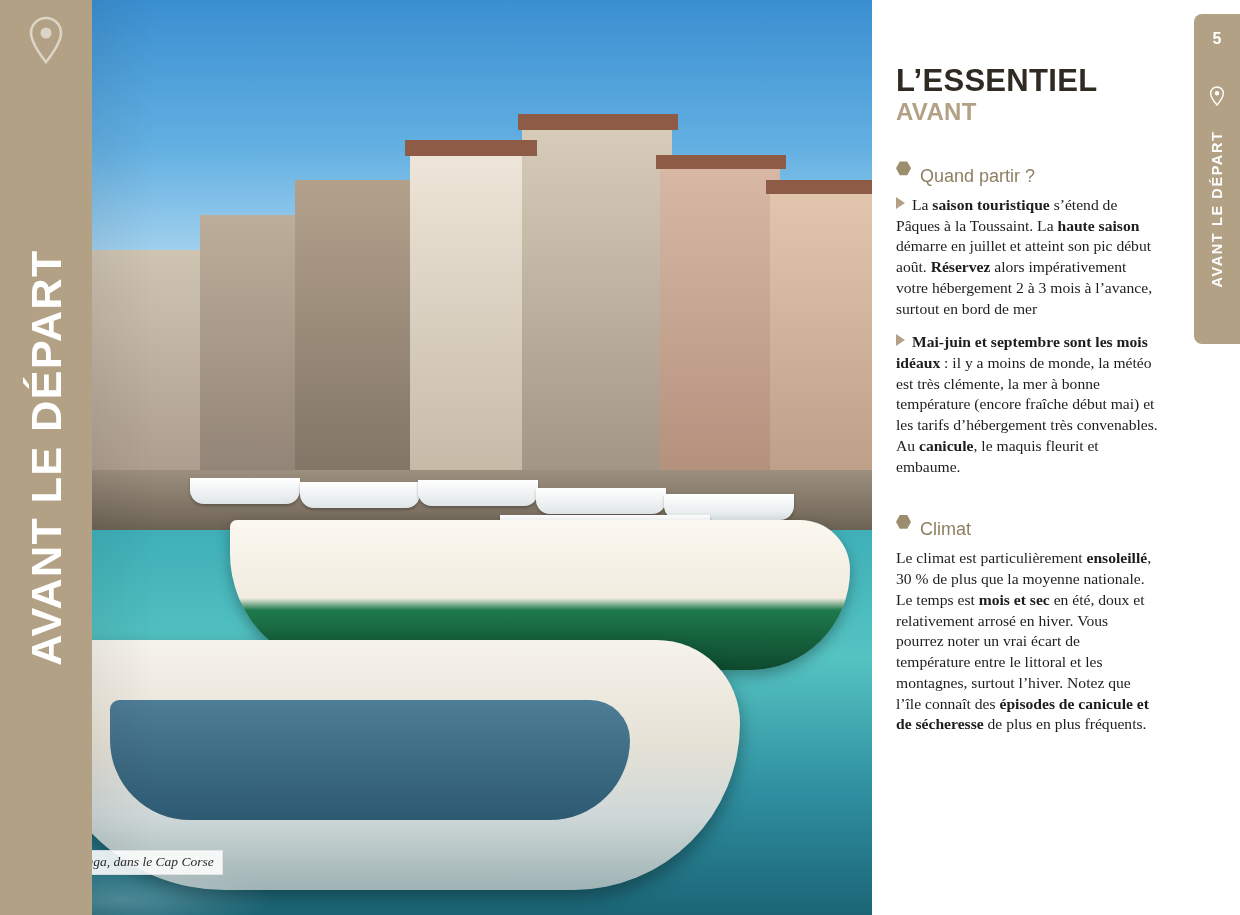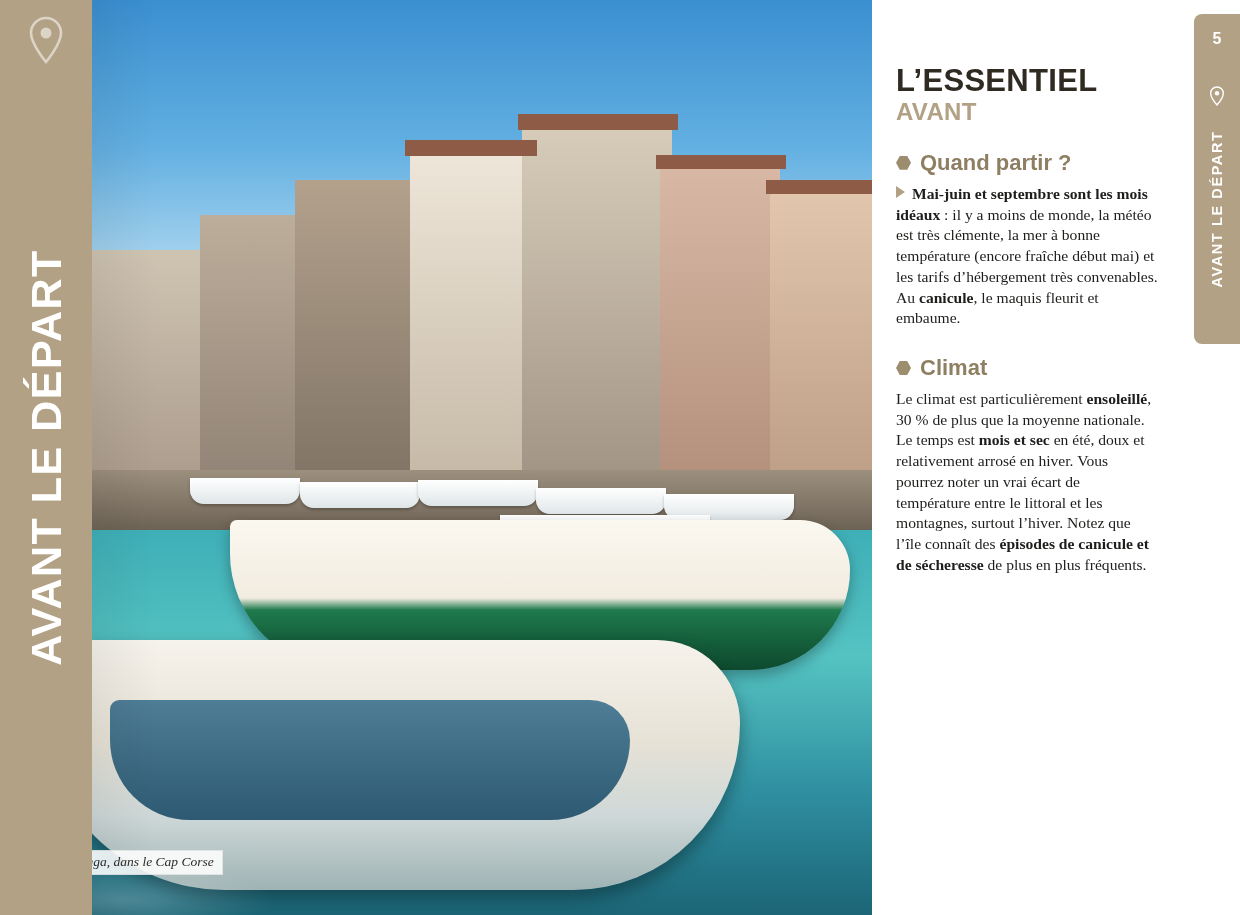--- a/index.html
+++ b/index.html
@@ -183,23 +183,24 @@
   }
   .section-head.first { margin-top: 24px; }
   .hex-bullet {
     width: 15px; height: 15px;
     background: #9d8d6f;
     clip-path: polygon(25% 4%, 75% 4%, 100% 50%, 75% 96%, 25% 96%, 0% 50%);
     flex: 0 0 auto;
   }
   .section-title {
     font-family: "Liberation Sans", sans-serif;
-    font-weight: bold;
-    font-size: 22px;
+    font-weight: normal;
+    font-size: 18px;
     color: #8e7f62;
+    margin-top: 16px;
   }
   .para {
     font-family: "Liberation Serif", serif;
     font-size: 15.6px;
     line-height: 1.33;
     color: #1d1d1b;
     margin: 0 0 13px 0;
     text-align: left;
   }
   .tri {
@@ -309,20 +310,21 @@
     <div class="content">
 
       <h1 class="h-main">L’ESSENTIEL</h1>
       <div class="h-sub">AVANT</div>
 
       <div class="section-head first">
         <div class="hex-bullet"></div>
         <div class="section-title">Quand partir ?</div>
       </div>
 
+      <p class="para"><span class="tri"></span>La <b>saison touristique</b> s’étend de Pâques à la Toussaint. La <b>haute saison</b> démarre en juillet et atteint son pic début août. <b>Réservez</b> alors impérativement votre hébergement 2 à 3 mois à l’avance, surtout en bord de mer</p>
 
       <p class="para"><span class="tri"></span><b>Mai-juin et septembre sont les mois idéaux</b> : il y a moins de monde, la météo est très clémente, la mer à bonne température (encore fraîche début mai) et les tarifs d’hébergement très convenables. Au <b>canicule</b>, le maquis fleurit et embaume.</p>
 
 
       <div class="section-head">
         <div class="hex-bullet"></div>
         <div class="section-title">Climat</div>
       </div>
 
       <p class="para">Le climat est particulièrement <b>ensoleillé</b>, 30 % de plus que la moyenne nationale. Le temps est <b>mois et sec</b> en été, doux et relativement arrosé en hiver. Vous pourrez noter un vrai écart de température entre le littoral et les montagnes, surtout l’hiver. Notez que l’île connaît des <b>épisodes de canicule et de sécheresse</b> de plus en plus fréquents.</p>

